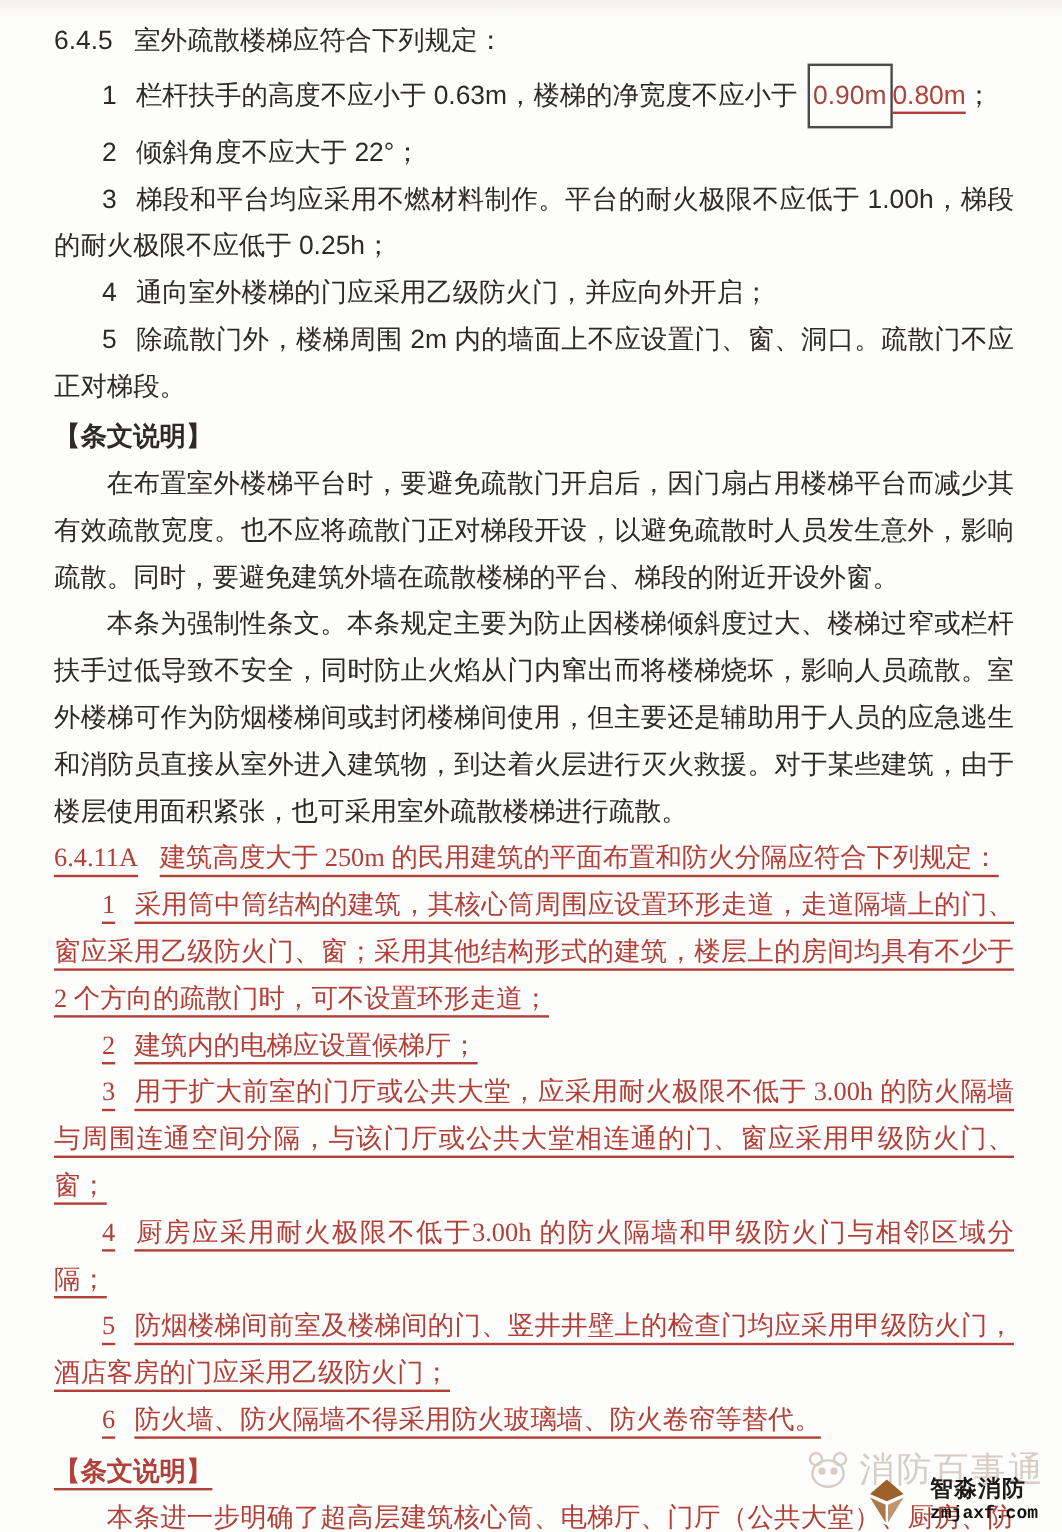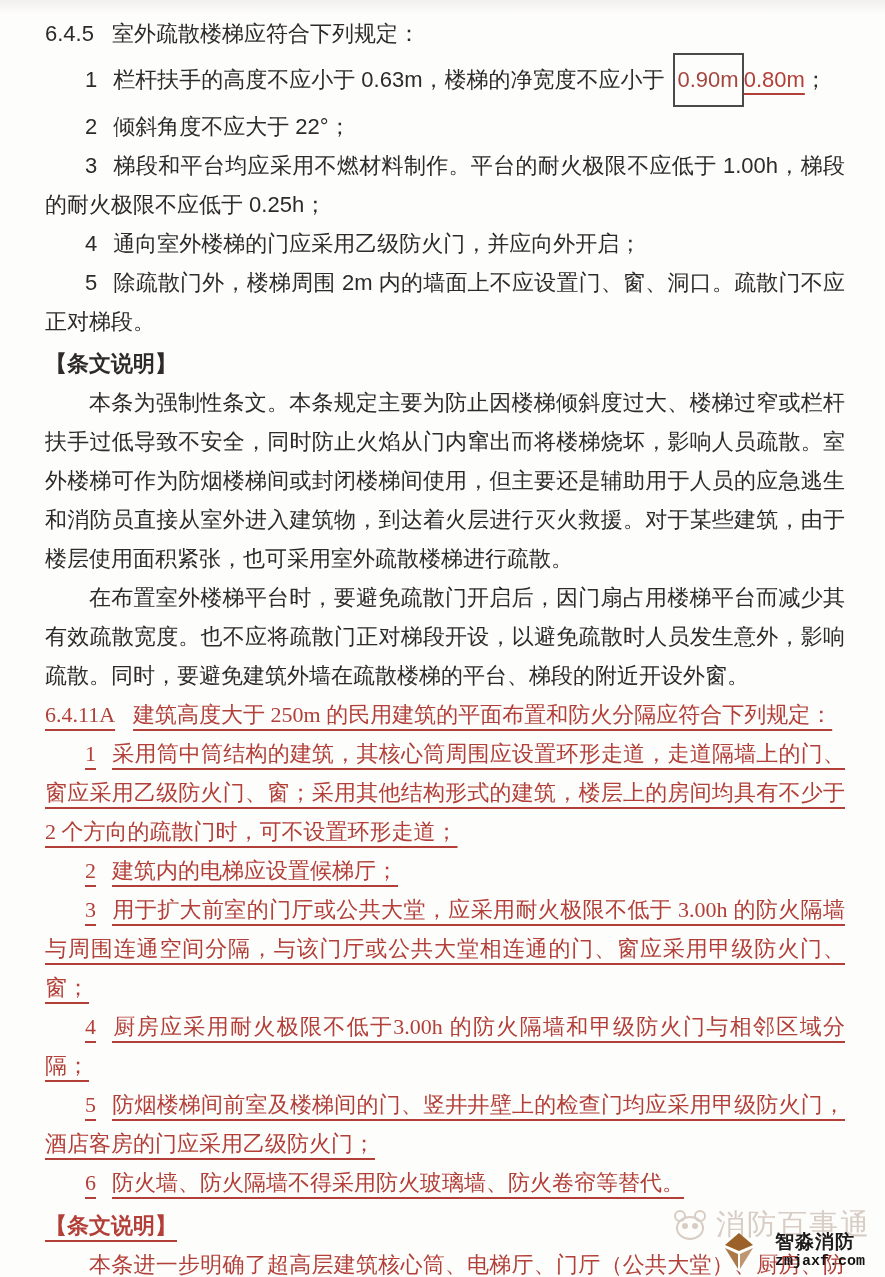--- a/index.html
+++ b/index.html
@@ -84,22 +84,22 @@
 
   <p class="clause gothic"><span class="cnum">2</span><span>倾斜角度不应大于 22°；</span></p>
 
   <p class="clause gothic"><span class="cnum">3</span><span>梯段和平台均应采用不燃材料制作。平台的耐火极限不应低于 1.00h，梯段的耐火极限不应低于 0.25h；</span></p>
 
   <p class="clause gothic"><span class="cnum">4</span><span>通向室外楼梯的门应采用乙级防火门，并应向外开启；</span></p>
 
   <p class="clause gothic"><span class="cnum">5</span><span>除疏散门外，楼梯周围 2m 内的墙面上不应设置门、窗、洞口。疏散门不应正对梯段。</span></p>
 
   <p class="heading">【条文说明】</p>
+  <p class="para">在布置室外楼梯平台时，要避免疏散门开启后，因门扇占用楼梯平台而减少其有效疏散宽度。也不应将疏散门正对梯段开设，以避免疏散时人员发生意外，影响疏散。同时，要避免建筑外墙在疏散楼梯的平台、梯段的附近开设外窗。</p>
   <p class="para">本条为强制性条文。本条规定主要为防止因楼梯倾斜度过大、楼梯过窄或栏杆扶手过低导致不安全，同时防止火焰从门内窜出而将楼梯烧坏，影响人员疏散。室外楼梯可作为防烟楼梯间或封闭楼梯间使用，但主要还是辅助用于人员的应急逃生和消防员直接从室外进入建筑物，到达着火层进行灭火救援。对于某些建筑，由于楼层使用面积紧张，也可采用室外疏散楼梯进行疏散。</p>
-  <p class="para">在布置室外楼梯平台时，要避免疏散门开启后，因门扇占用楼梯平台而减少其有效疏散宽度。也不应将疏散门正对梯段开设，以避免疏散时人员发生意外，影响疏散。同时，要避免建筑外墙在疏散楼梯的平台、梯段的附近开设外窗。</p>
 
   <p class="sec-title red"><span class="snum">6.4.11A</span><span>建筑高度大于 250m 的民用建筑的平面布置和防火分隔应符合下列规定：</span></p>
 
   <p class="clause gothic red"><span class="cnum">1</span><span>采用筒中筒结构的建筑，其核心筒周围应设置环形走道，走道隔墙上的门、窗应采用乙级防火门、窗；采用其他结构形式的建筑，楼层上的房间均具有不少于 2 个方向的疏散门时，可不设置环形走道；</span></p>
 
   <p class="clause gothic red"><span class="cnum">2</span><span>建筑内的电梯应设置候梯厅；</span></p>
 
   <p class="clause gothic red"><span class="cnum">3</span><span>用于扩大前室的门厅或公共大堂，应采用耐火极限不低于 3.00h 的防火隔墙与周围连通空间分隔，与该门厅或公共大堂相连通的门、窗应采用甲级防火门、窗；</span></p>
 
   <p class="clause gothic red"><span class="cnum">4</span><span>厨房应采用耐火极限不低于3.00h 的防火隔墙和甲级防火门与相邻区域分隔；</span></p>

